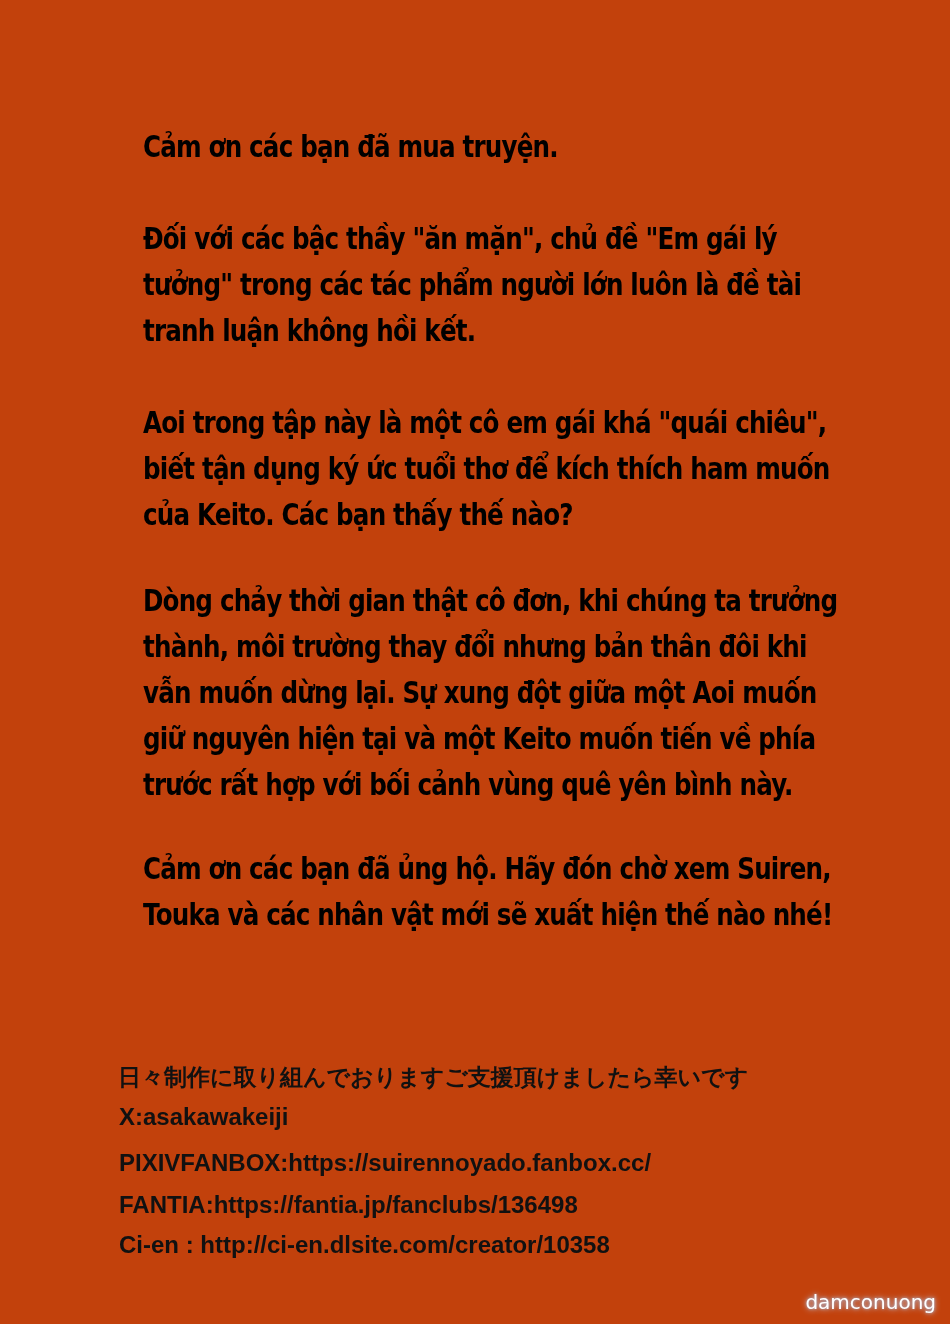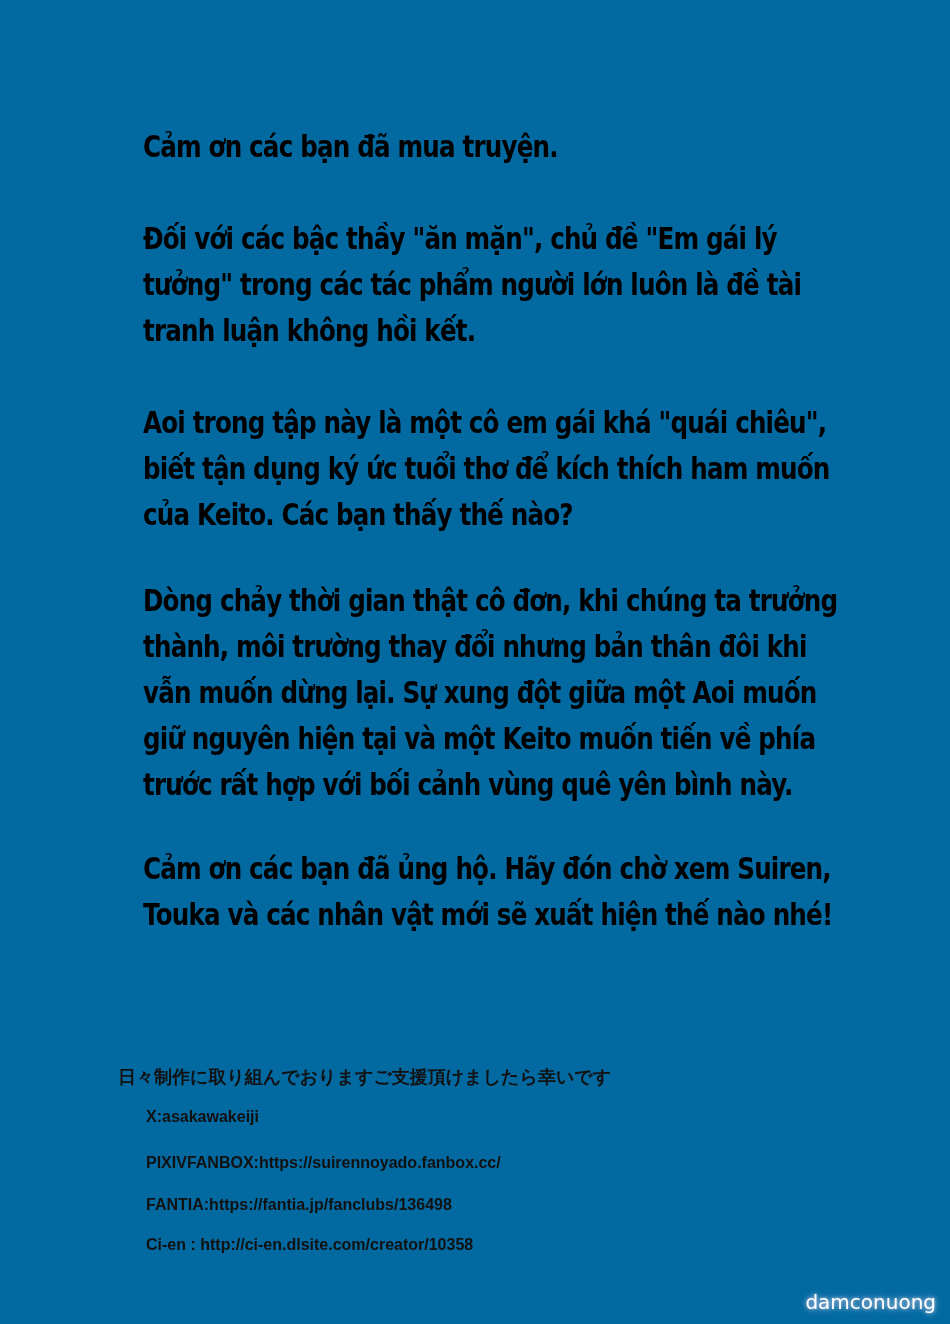--- a/index.html
+++ b/index.html
@@ -1,32 +1,32 @@
 <!DOCTYPE html>
 <html><head>
 <meta charset="utf-8">
 <style>
   html, body { margin: 0; padding: 0; }
   body {
     width: 950px; height: 1324px; background: #ffffff; position: relative;
     overflow: hidden; color: #000;
   }
-  .page { position: absolute; left: 0; top: 0; width: 950px; height: 1324px; background: #0369a1; }
+  .page { position: absolute; left: 0; top: 0; width: 950px; height: 1324px; background: #c2410c; }
   .msg {
     position: absolute; left: 143px; width: 720px;
     font-family: "DejaVu Sans", sans-serif; font-weight: bold;
     font-size: 30px; line-height: 46px; letter-spacing: -1px;
     transform: scaleX(0.82); transform-origin: left top;
     width: 880px;
   }
   .msg p { margin: 0; }
   .footer { position: absolute; left: 0; top: 1062px; width: 950px;
     font-family: "Liberation Sans", sans-serif; font-weight: bold; color: #111; }
-  .footer .jp { position: absolute; left: 118px; top: 0; font-size: 18px; line-height: 30px; white-space: nowrap; }
-  .footer .ln { position: absolute; left: 146px; font-size: 16px; line-height: 30px; white-space: nowrap; }
+  .footer .jp { position: absolute; left: 118px; top: 0; font-size: 23px; line-height: 30px; white-space: nowrap; }
+  .footer .ln { position: absolute; left: 119px; font-size: 24px; line-height: 30px; white-space: nowrap; }
   .watermark {
     position: absolute; right: 14px; bottom: 10px;
     font-family: "DejaVu Sans", sans-serif; font-size: 20px; color: #ffffff;
     text-shadow: 0 0 3px #9fb4d8, 0 0 6px #c8d4ea;
     text-align: right;
   }
 </style>
 </head>
 <body>
 

